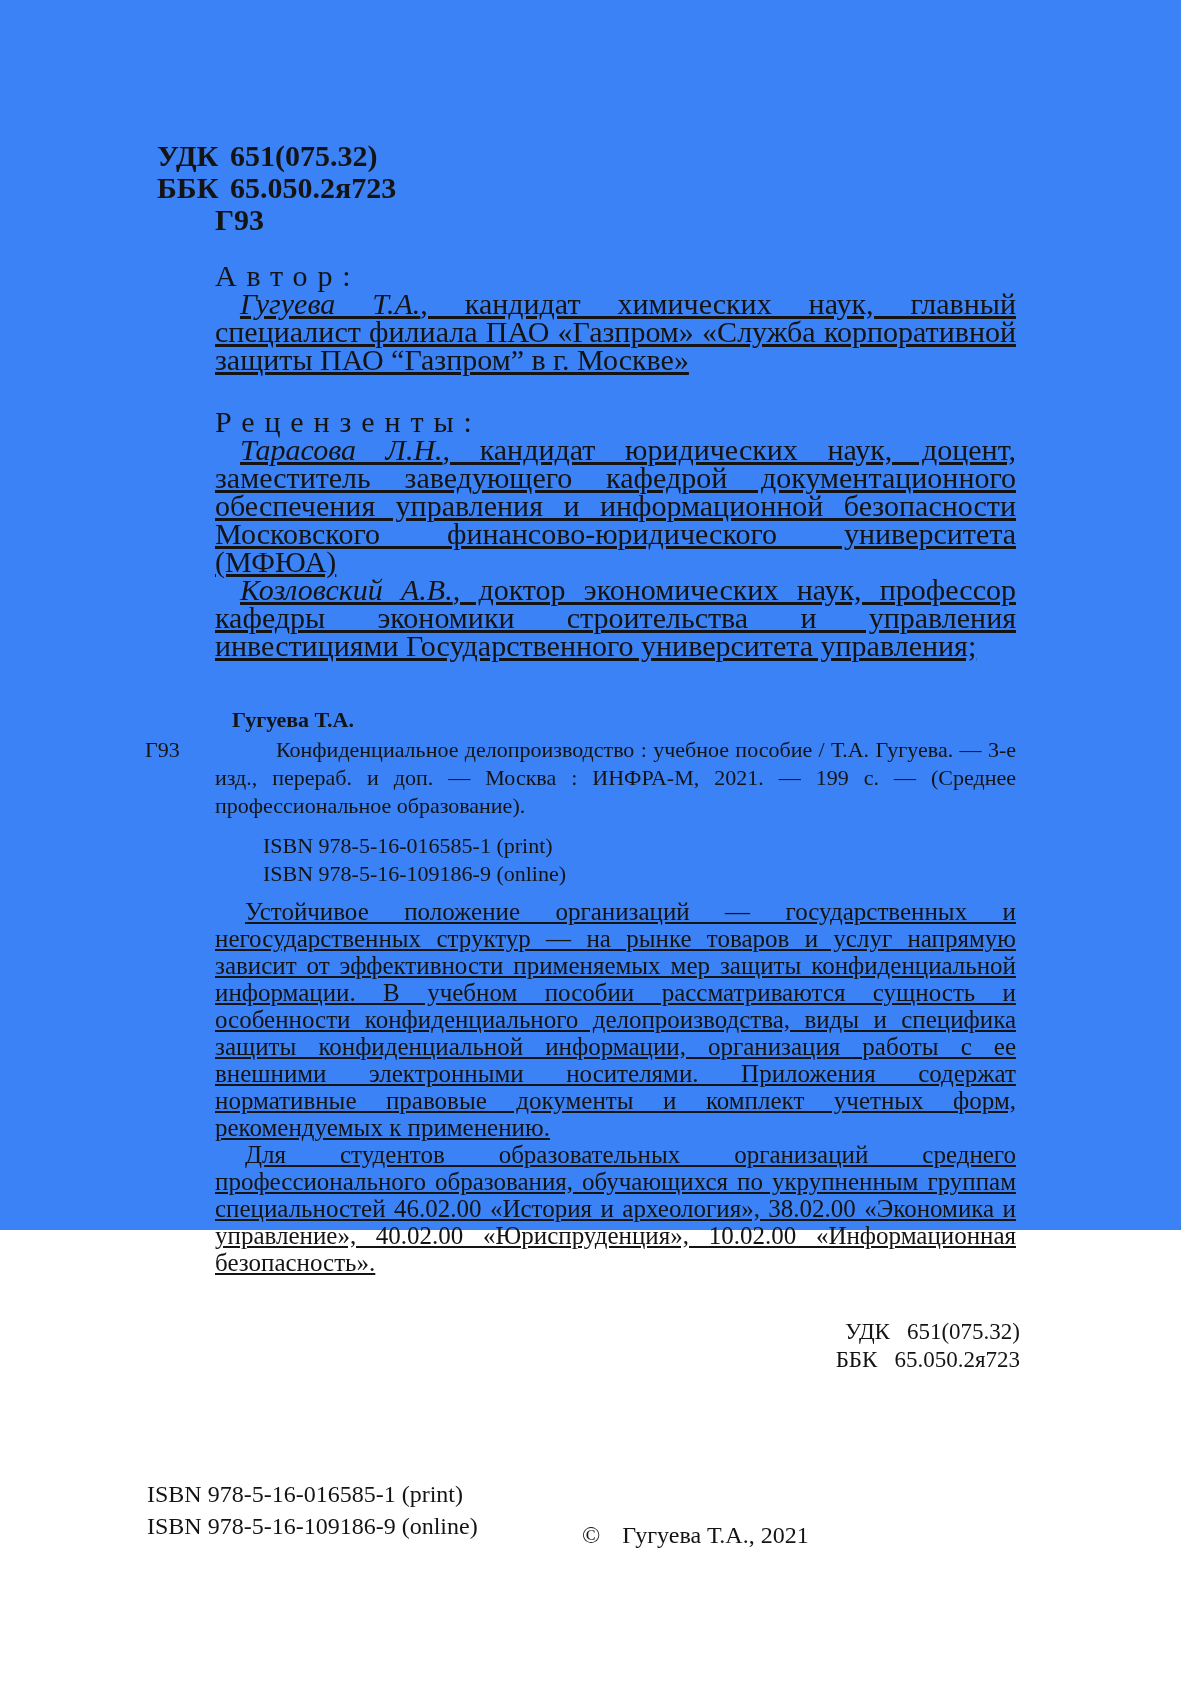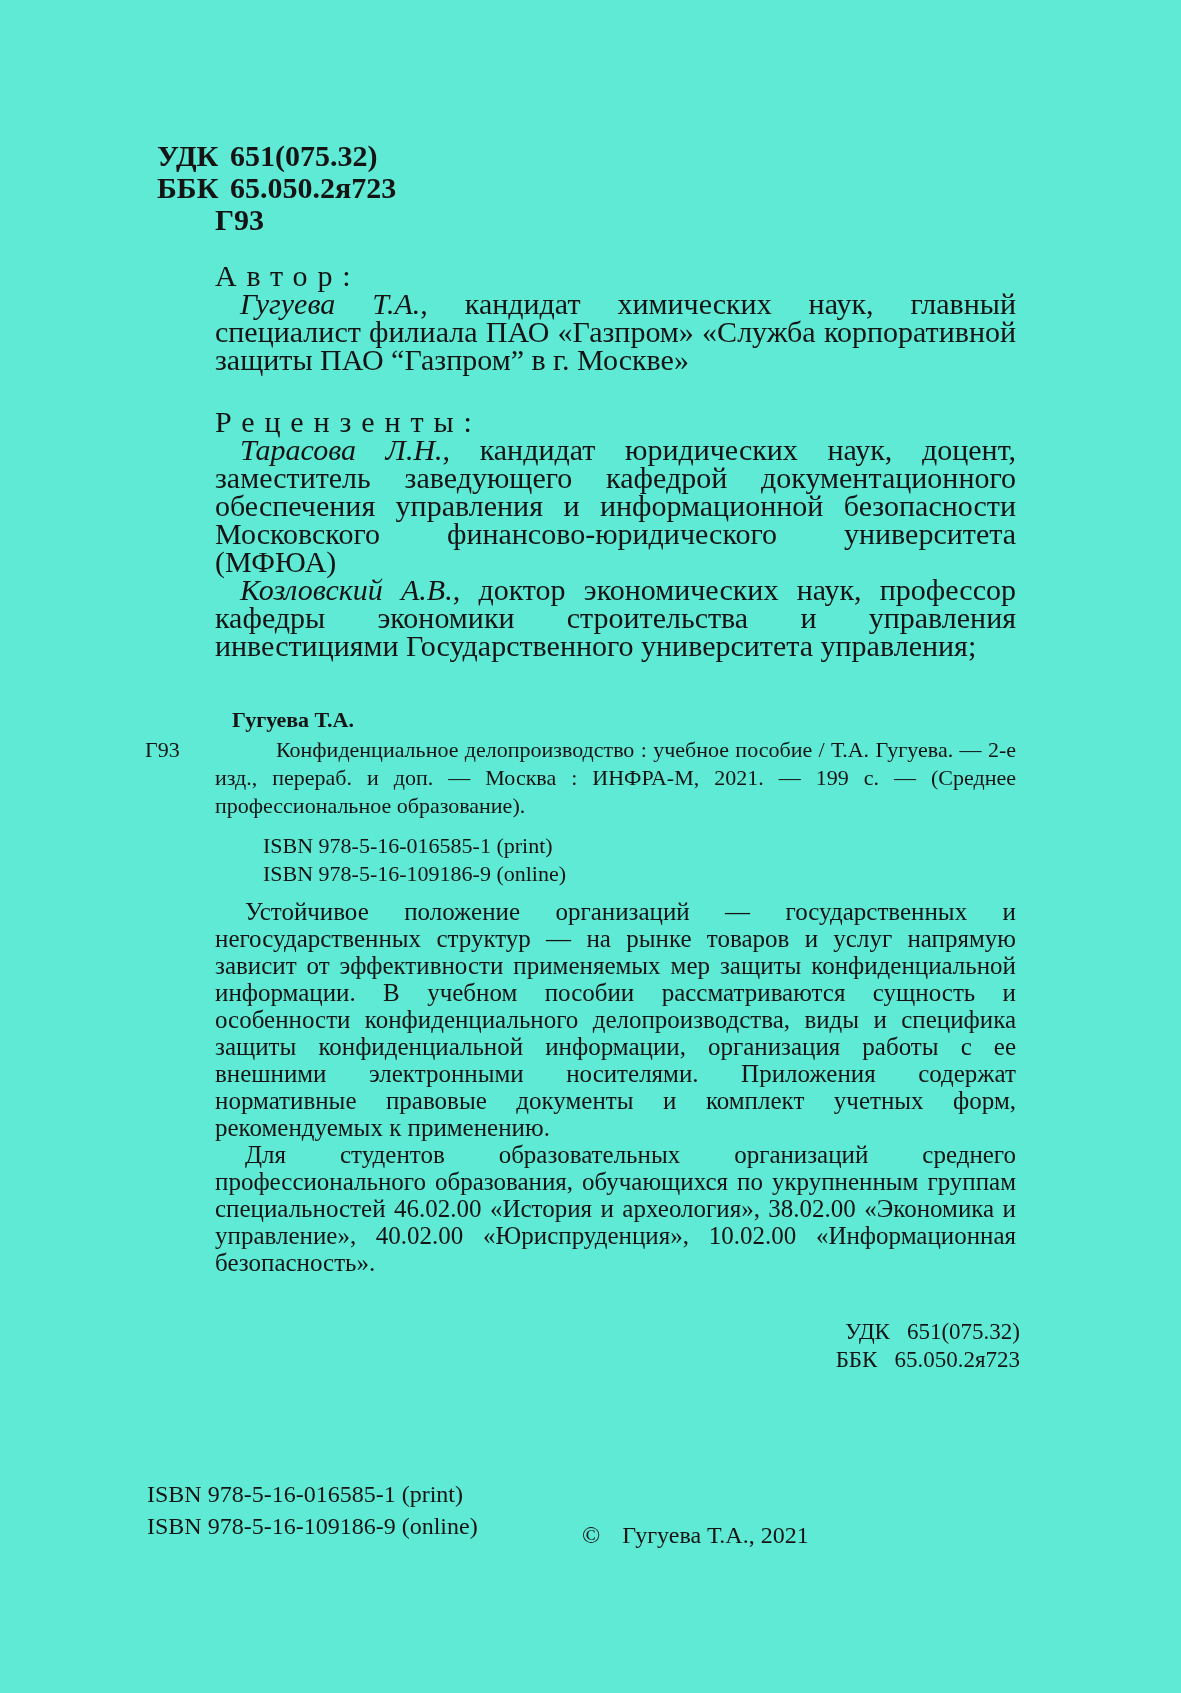--- a/index.html
+++ b/index.html
@@ -2,22 +2,22 @@
 <html><head>
 <meta charset="utf-8">
 <style>
   * { margin: 0; padding: 0; box-sizing: border-box; }
   html, body { background: #ffffff; }
   body { width: 1181px; height: 1693px; position: relative; overflow: hidden; }
 
   .page {
     position: absolute;
     left: 0; top: 0;
-    width: 1181px; height: 1693px;
-    background: #5eead4;
+    width: 1181px; height: 1230px;
+    background: #3b82f6;
     color: #141414;
     font-family: "Liberation Serif", "DejaVu Serif", serif;
   }
 
   
   .codes-top {
     position: absolute;
     left: 157px; top: 140px;
     font-size: 30px;
     font-weight: bold;
@@ -32,20 +32,21 @@
     position: absolute;
     left: 215px;
     width: 801px;
     font-size: 30px;
     line-height: 28px;
   }
   .spaced-heading { letter-spacing: 0.33em; }
   .para {
     text-align: justify;
     text-indent: 25px;
+    text-decoration: underline;
   }
   .para i { font-style: italic; }
 
   .author-block { top: 262px; }
   .reviewers-block { top: 408px; }
 
   
   .catalog-card {
     position: absolute;
     left: 145px; top: 706px;
@@ -131,21 +132,21 @@
   <div class="text-col reviewers-block">
     <div class="spaced-heading">Рецензенты:</div>
     <p class="para"><i>Тарасова Л.Н.</i><span>, кандидат юридических наук, доцент, заместитель заведующего кафедрой документационного обеспечения управления и информационной безопасности Московского финансово-юридического университета (МФЮА)</span></p>
     <p class="para"><i>Козловский А.В.</i><span>, доктор экономических наук, профессор кафедры экономики строительства и управления инвестициями Государственного университета управления;</span></p>
   </div>
 
   <div class="catalog-card">
     <div class="catalog-author">Гугуева Т.А.</div>
     <div class="catalog-row">
       <span class="catalog-code">Г93</span>
-      <p class="catalog-text">Конфиденциальное делопроизводство : учебное пособие / Т.А. Гугуева. — 2-е изд., перераб. и доп. — Москва : ИНФРА-М, 2021. — 199 с. — (Среднее профессиональное образование).</p>
+      <p class="catalog-text">Конфиденциальное делопроизводство : учебное пособие / Т.А. Гугуева. — 3-е изд., перераб. и доп. — Москва : ИНФРА-М, 2021. — 199 с. — (Среднее профессиональное образование).</p>
     </div>
   </div>
 
   <div class="isbn-mid">
     <div>ISBN 978-5-16-016585-1 (print)</div>
     <div>ISBN 978-5-16-109186-9 (online)</div>
   </div>
 
   <div class="annotation">
     <p class="para">Устойчивое положение организаций — государственных и негосударственных структур — на рынке товаров и услуг напрямую зависит от эффективности применяемых мер защиты конфиденциальной информации. В учебном пособии рассматриваются сущность и особенности конфиденциального делопроизводства, виды и специфика защиты конфиденциальной информации, организация работы с ее внешними электронными носителями. Приложения содержат нормативные правовые документы и комплект учетных форм, рекомендуемых к применению.</p>

